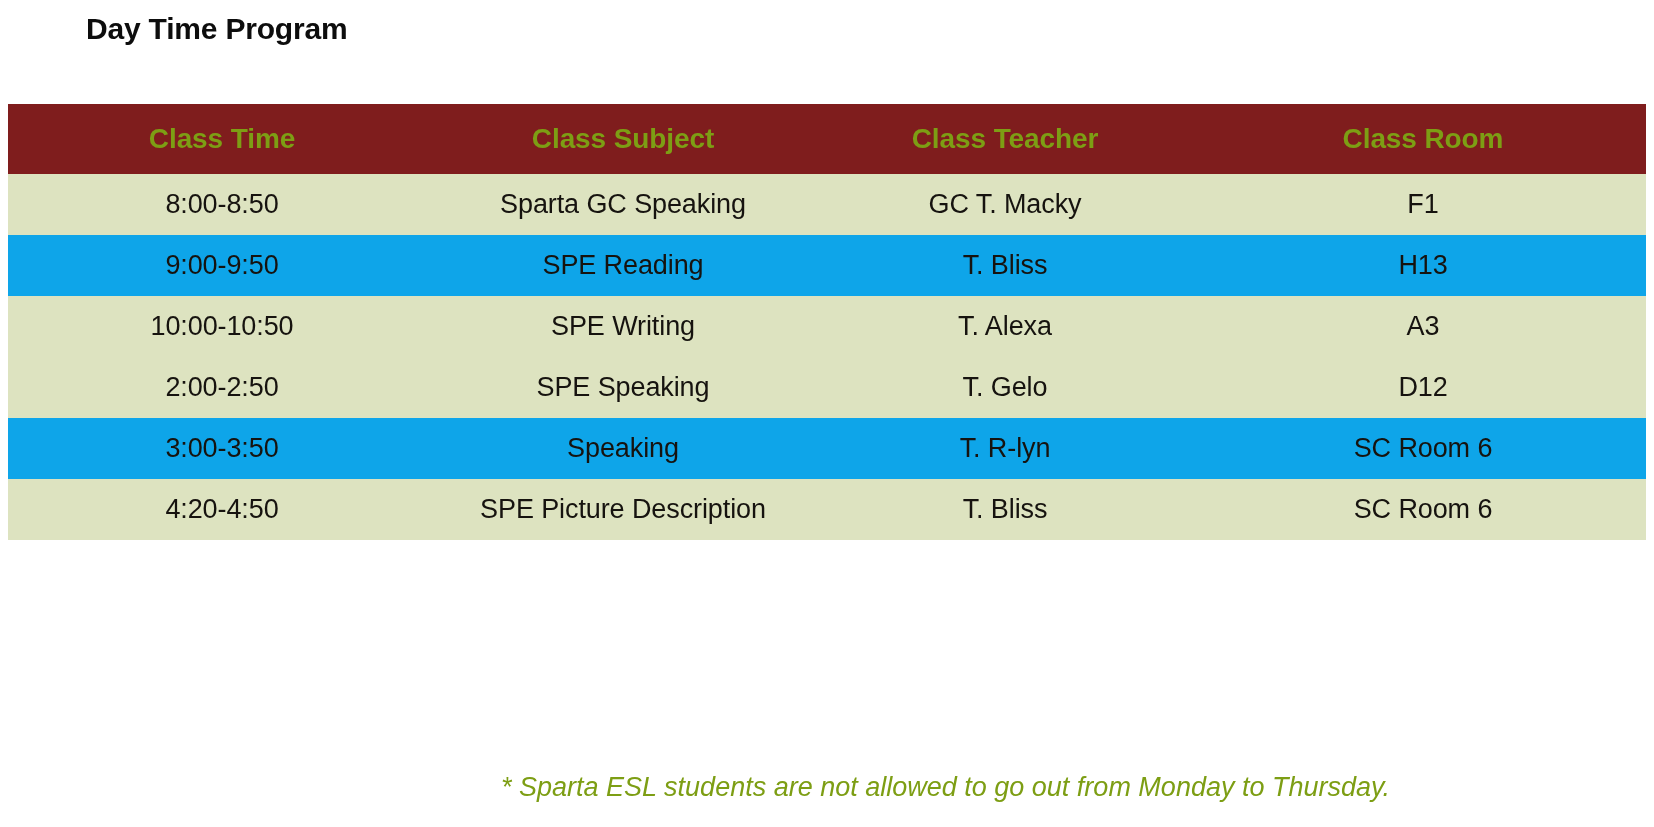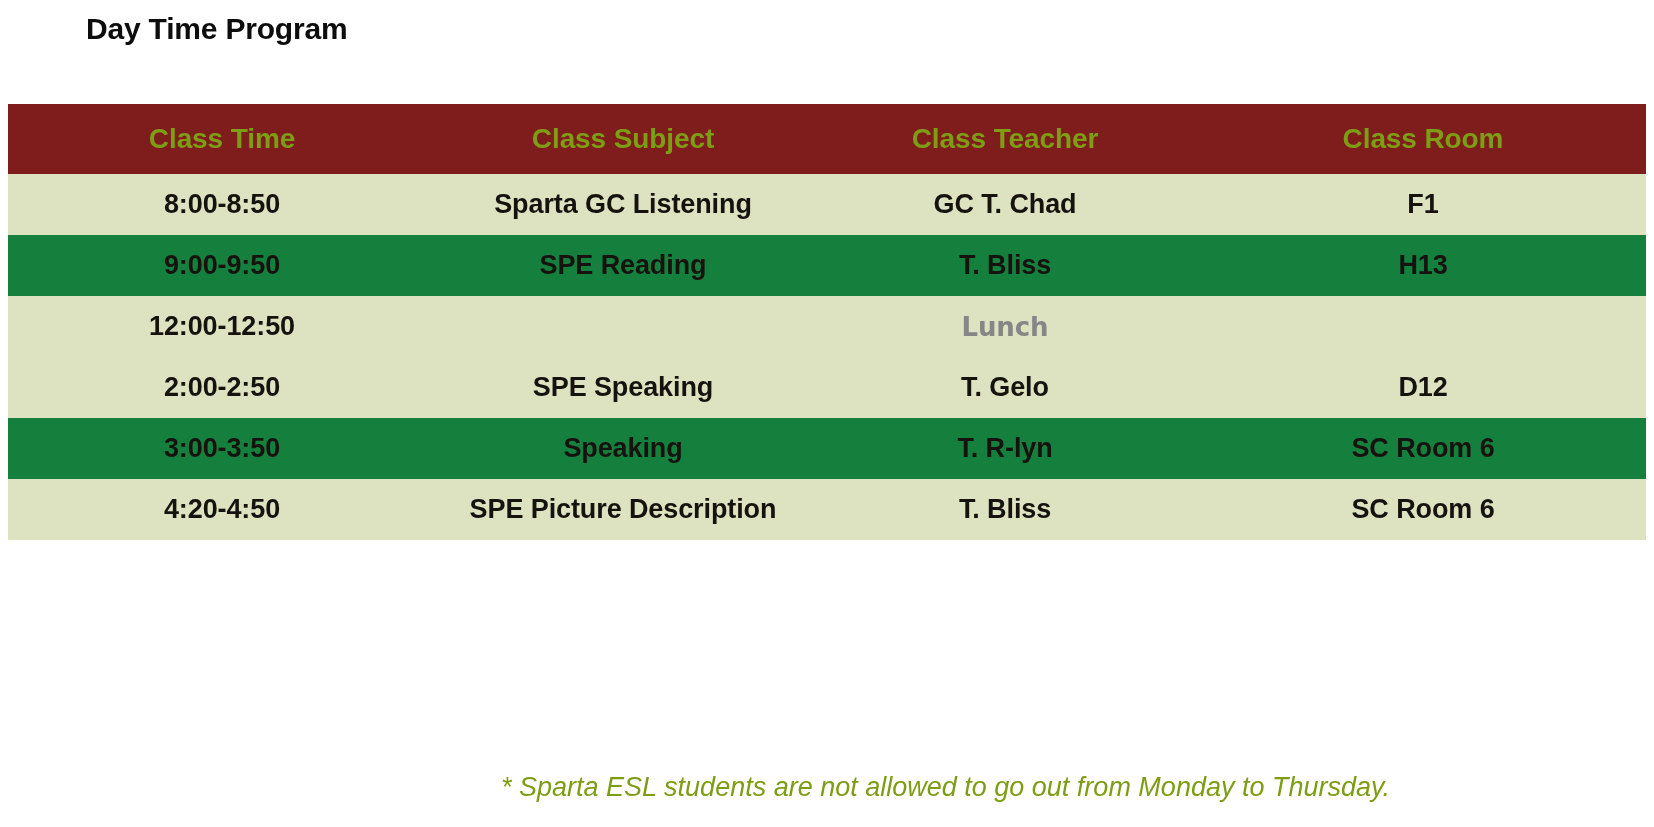--- a/index.html
+++ b/index.html
@@ -58,31 +58,31 @@
     letter-spacing: -0.1px;
     white-space: nowrap;
   }
 
   .schedule-table tbody td {
     height: 61px;
     padding: 0;
     text-align: center;
     vertical-align: middle;
     font-size: 27px;
-    font-weight: bold;
+    font-weight: normal;
     color: #16130f;
     white-space: nowrap;
     letter-spacing: -0.1px;
   }
 
   .schedule-table tbody tr.row-shade td {
     background: #dde3c0;
   }
   .schedule-table tbody tr.row-plain td {
-    background: #15803d;
+    background: #0ea5e9;
   }
 
   td.lunch-cell {
     color: #868686 !important;
     font-weight: bold;
     font-family: "DejaVu Sans", sans-serif;
     font-size: 26px !important;
   }
 
   .footnote {
@@ -114,35 +114,35 @@
       <tr>
         <th>Class Time</th>
         <th>Class Subject</th>
         <th>Class Teacher</th>
         <th>Class Room</th>
       </tr>
     </thead>
     <tbody id="schedule-body">
         <tr class="row-shade">
           <td>8:00-8:50</td>
-          <td>Sparta GC Listening</td>
-          <td>GC T. Chad</td>
+          <td>Sparta GC Speaking</td>
+          <td>GC T. Macky</td>
           <td>F1</td>
         </tr>
         <tr class="row-plain">
           <td>9:00-9:50</td>
           <td>SPE Reading</td>
           <td>T. Bliss</td>
           <td>H13</td>
         </tr>
         <tr class="row-shade">
-          <td>12:00-12:50</td>
-          <td></td>
-          <td class="lunch-cell">Lunch</td>
-          <td></td>
+          <td>10:00-10:50</td>
+          <td>SPE Writing</td>
+          <td>T. Alexa</td>
+          <td>A3</td>
         </tr>
         <tr class="row-shade">
           <td>2:00-2:50</td>
           <td>SPE Speaking</td>
           <td>T. Gelo</td>
           <td>D12</td>
         </tr>
         <tr class="row-plain">
           <td>3:00-3:50</td>
           <td>Speaking</td>

